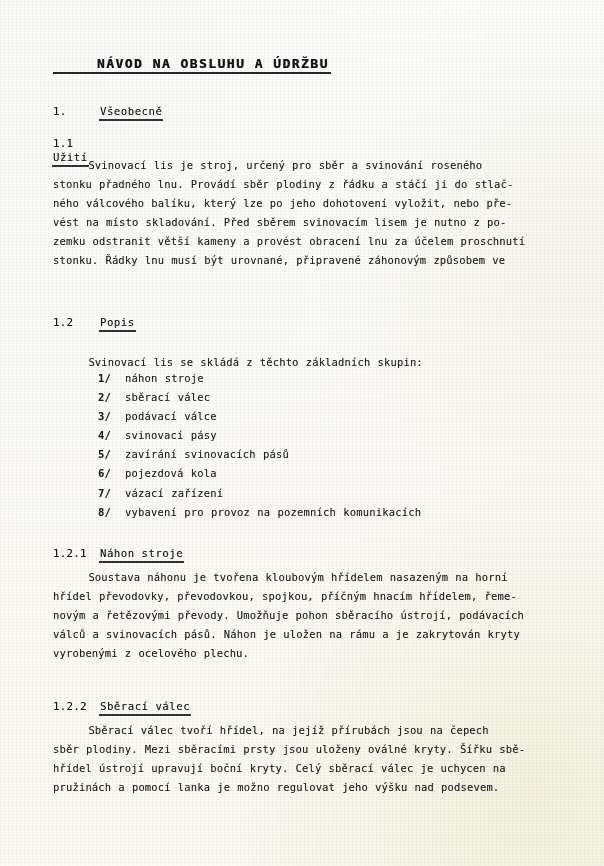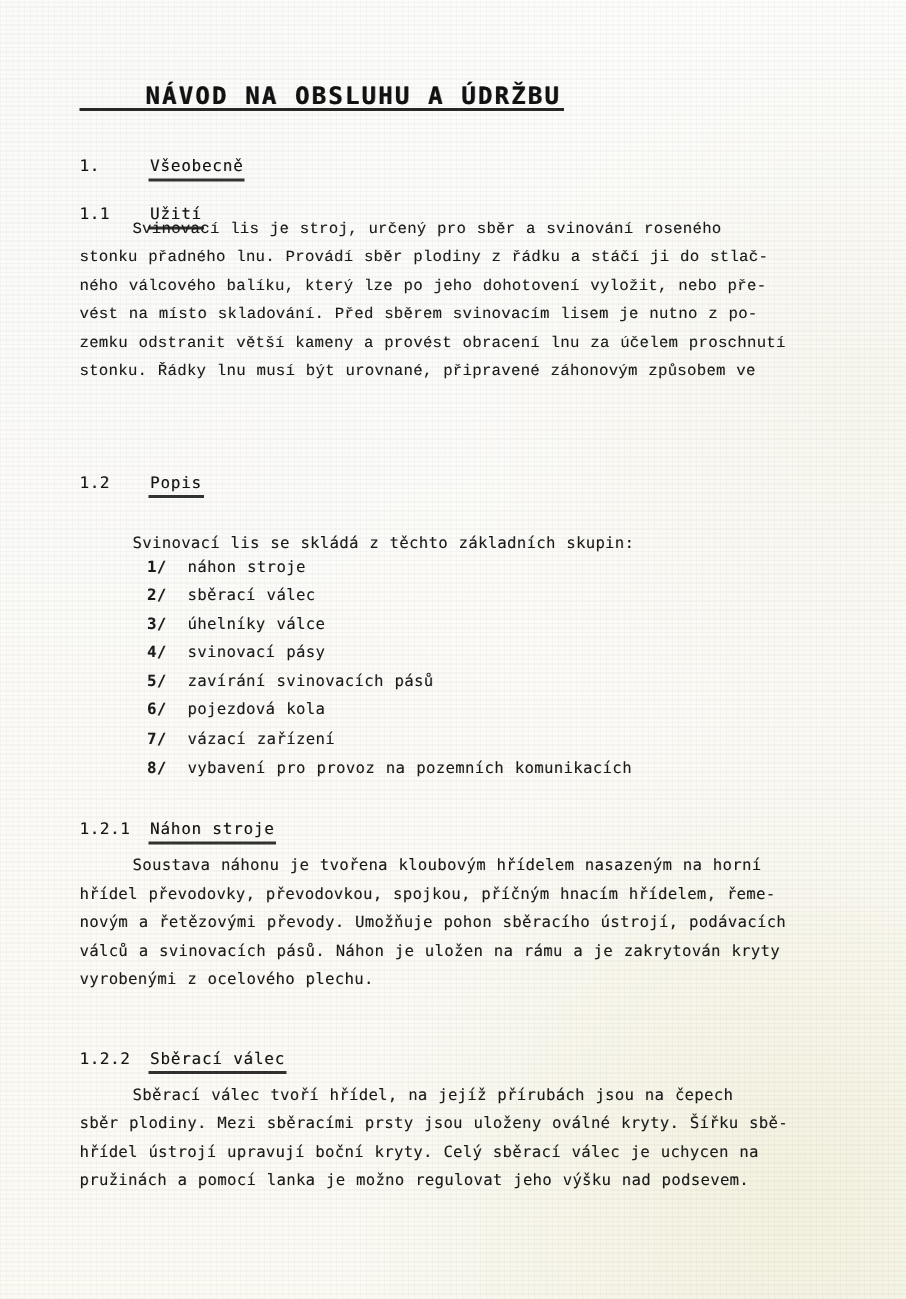--- a/index.html
+++ b/index.html
@@ -41,21 +41,21 @@
     position: absolute;
     inset: 0;
     padding: 0;
   }
 
   
   .doc-title {
     position: absolute;
     left: 53px;
     top: 56px;
-    font-size: 16px;
+    font-size: 13px;
     font-weight: 700;
     letter-spacing: 1.45px;
     line-height: 15px;
     color: #111;
     white-space: nowrap;
     text-shadow: 0.35px 0 0 rgba(20,20,20,.55), -0.3px 0.2px 0 rgba(20,20,20,.35);
     padding-left: 44px;
   }
   .doc-title::after {
     content: "";
@@ -150,26 +150,26 @@
 
 <div class="content">
 
   <div class="doc-title">NÁVOD NA OBSLUHU A ÚDRŽBU</div>
 
   <div class="heading" style="left:53px; top:104px;">
     <span class="num">1.</span>
     <span class="label">Všeobecně</span>
   </div>
 
-  <div class="heading" style="left:53px; top:136px;">
+  <div class="heading" style="left:53px; top:136px;flex-direction:column;">
     <span class="num">1.1</span>
     <span class="label">Užití</span>
   </div>
 
-  <div class="para" style="top:144px;font-family:Liberation Mono, monospace;">
+  <div class="para" style="top:156px;">
     <span class="line">     Svinovací lis je stroj, určený pro sběr a svinování roseného</span>
     <span class="line">stonku přadného lnu. Provádí sběr plodiny z řádku a stáčí ji do stlač-</span>
     <span class="line">ného válcového balíku, který lze po jeho dohotovení vyložit, nebo pře-</span>
     <span class="line">vést na místo skladování. Před sběrem svinovacím lisem je nutno z po-</span>
     <span class="line">zemku odstranit větší kameny a provést obracení lnu za účelem proschnutí</span>
     <span class="line">stonku. Řádky lnu musí být urovnané, připravené záhonovým způsobem ve</span>
   </div>
 
   <div class="heading" style="left:53px; top:315px;">
     <span class="num">1.2</span>
@@ -184,21 +184,21 @@
     <div class="item">
       <span class="marker">1/</span>
       <span class="text">náhon stroje</span>
     </div>
     <div class="item">
       <span class="marker">2/</span>
       <span class="text">sběrací válec</span>
     </div>
     <div class="item">
       <span class="marker">3/</span>
-      <span class="text">úhelníky válce</span>
+      <span class="text">podávací válce</span>
     </div>
     <div class="item">
       <span class="marker">4/</span>
       <span class="text">svinovací pásy</span>
     </div>
     <div class="item">
       <span class="marker">5/</span>
       <span class="text">zavírání svinovacích pásů</span>
     </div>
     <div class="item">

